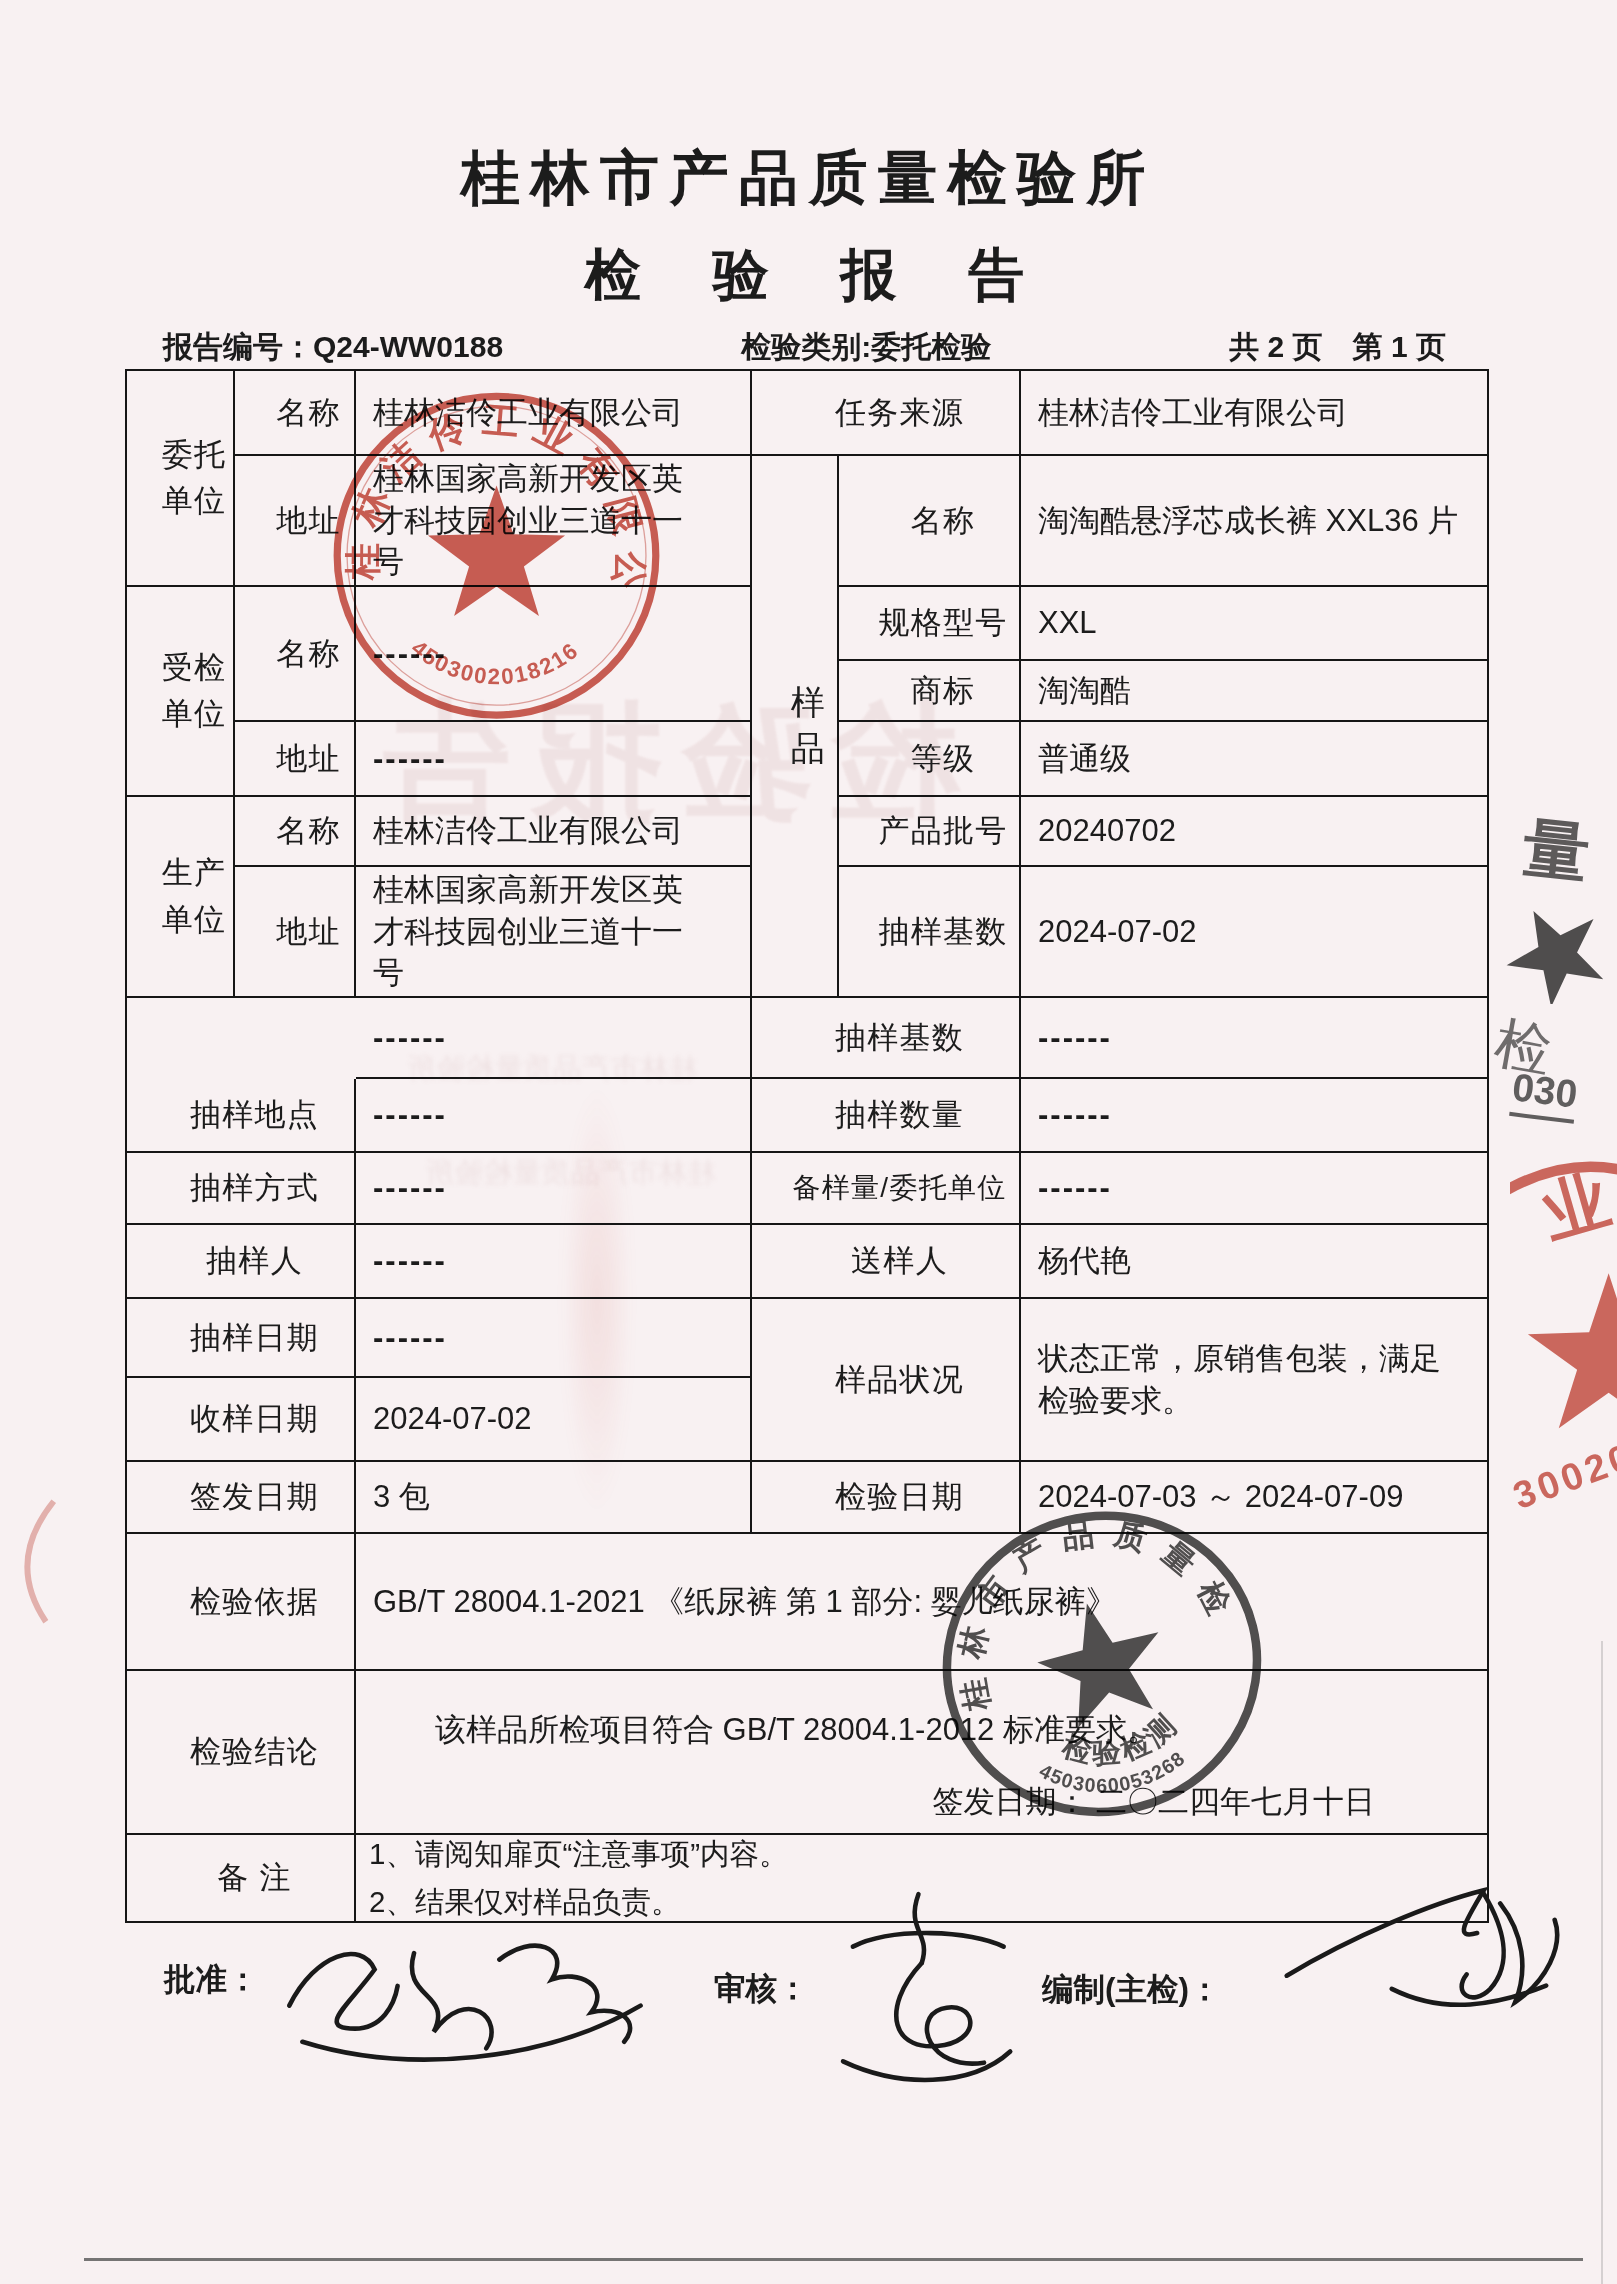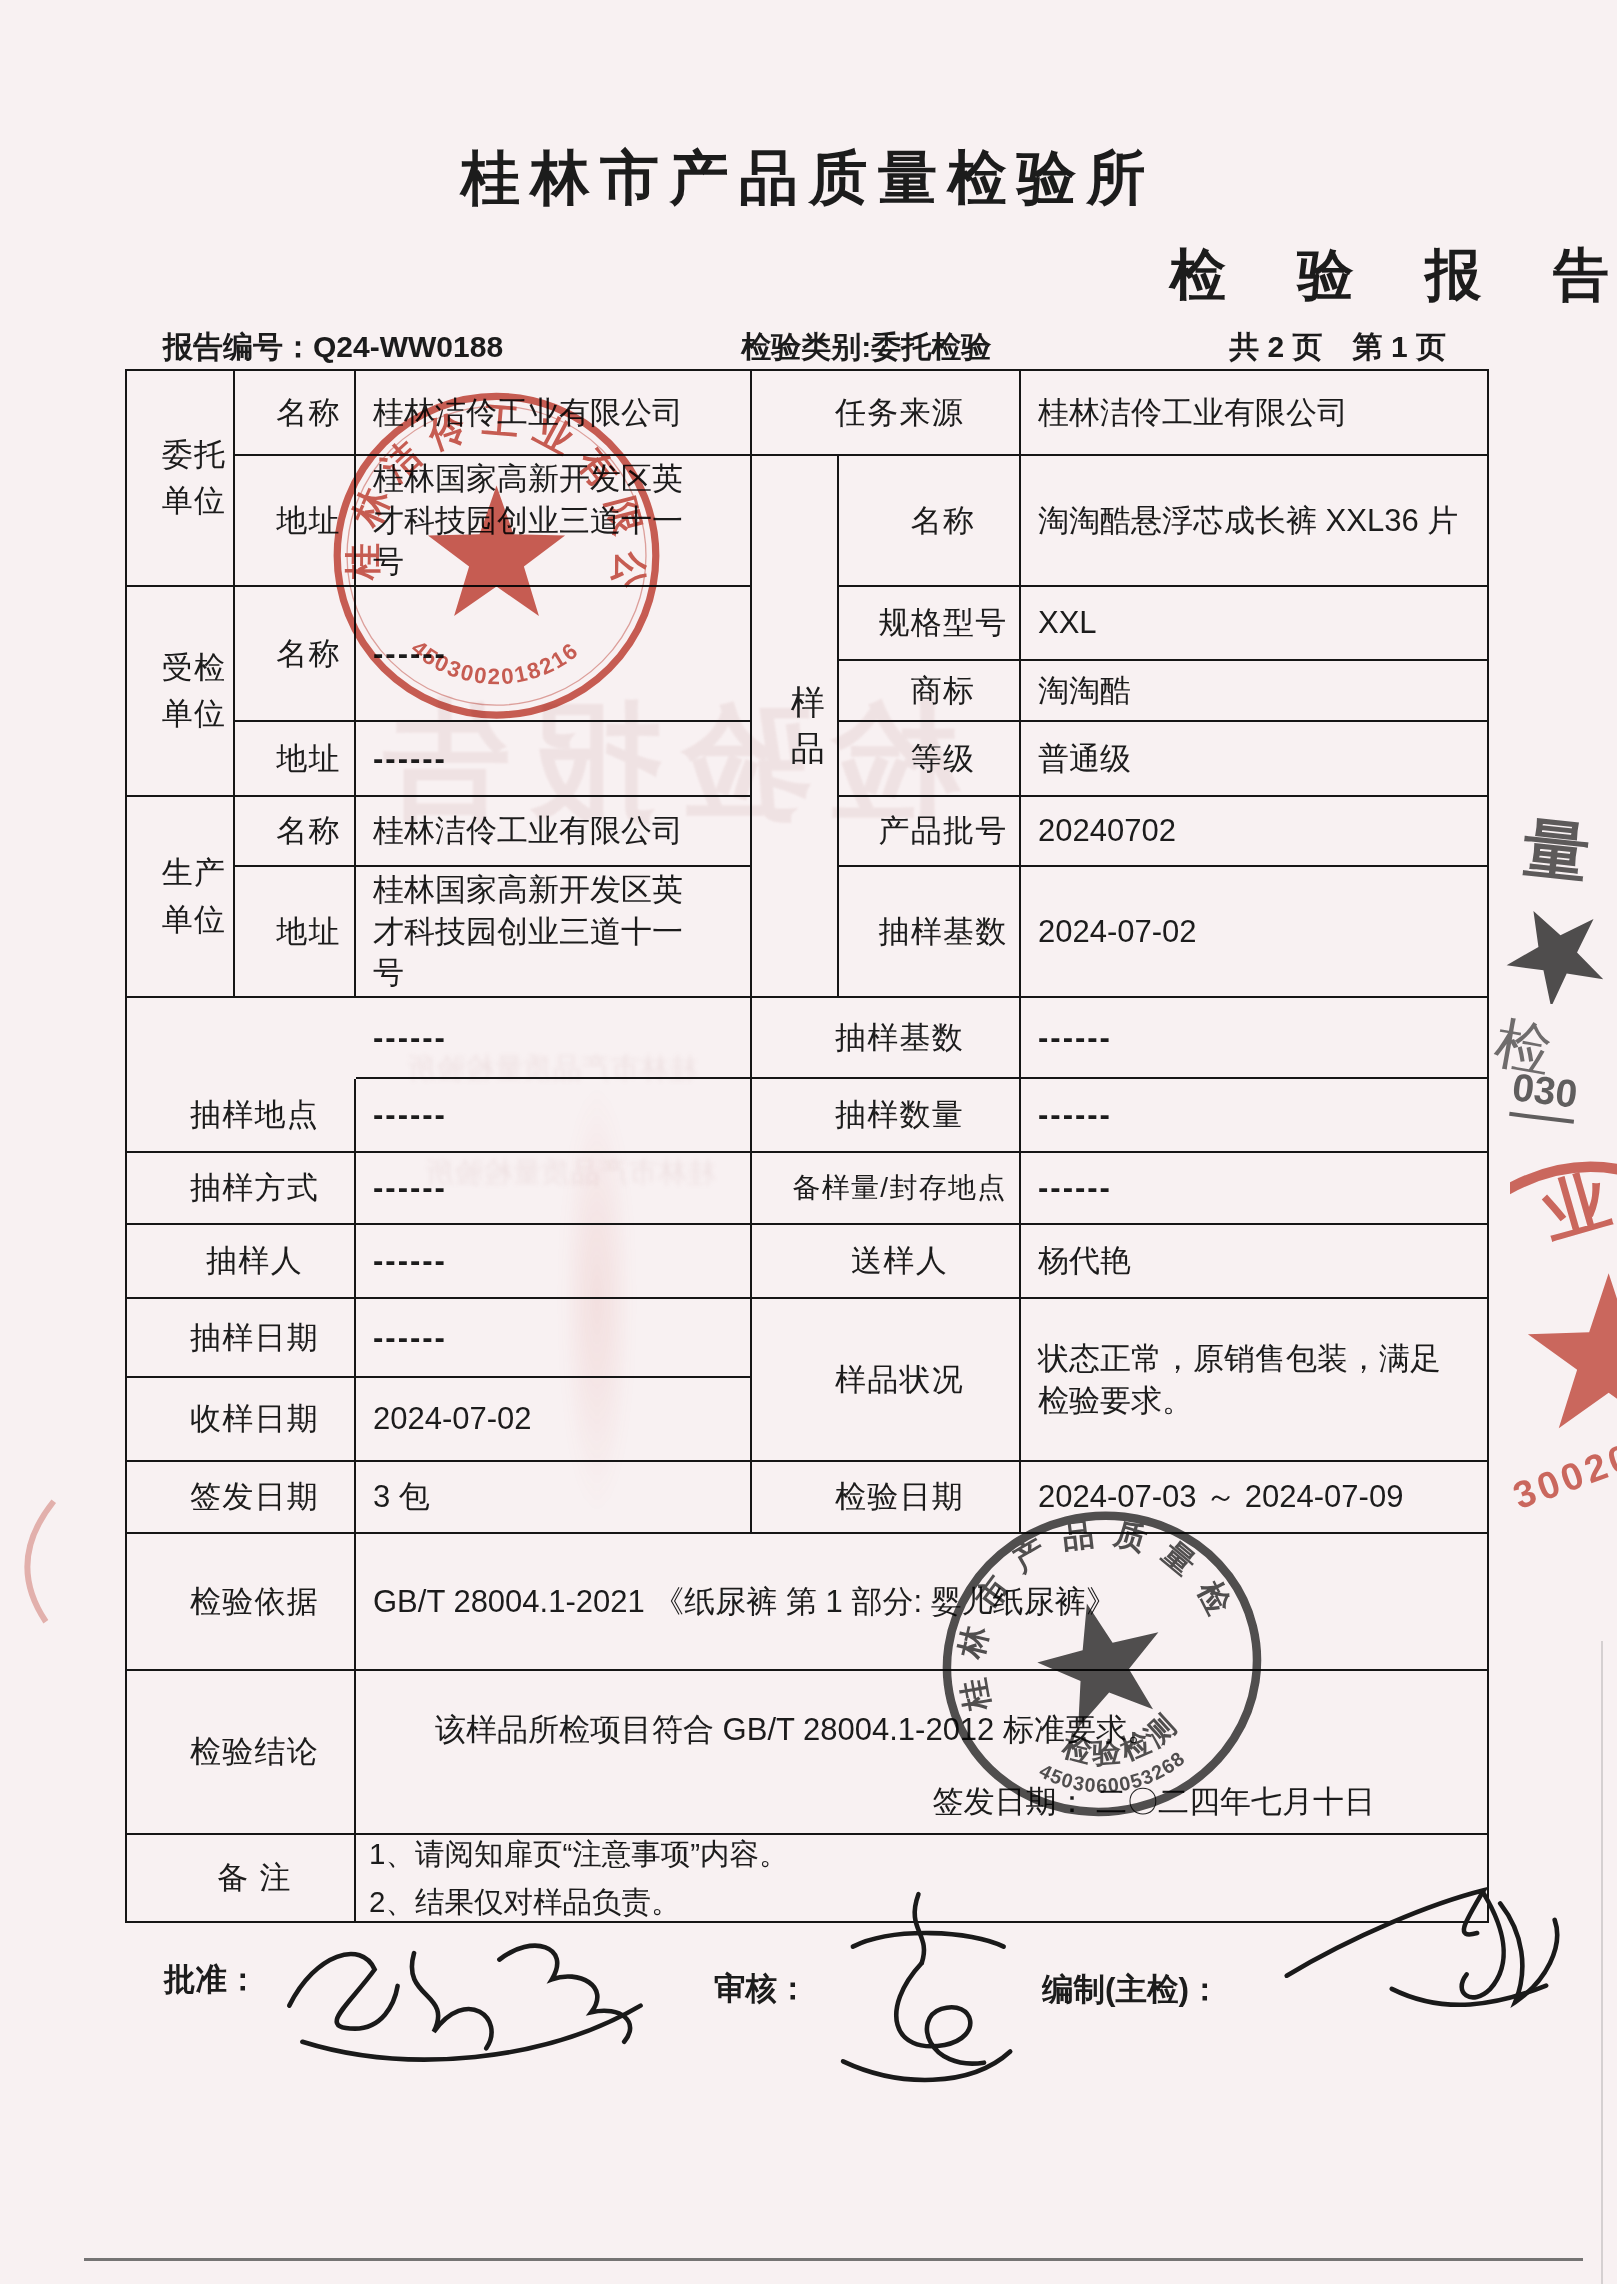--- a/index.html
+++ b/index.html
@@ -5,21 +5,21 @@
   html,body{margin:0;padding:0;}
   body{
     position:relative;width:1617px;height:2284px;overflow:hidden;
     background:#f8f1f2;color:#1c1c1c;
     font-family:"Liberation Sans",sans-serif;
   }
   .abs{position:absolute;}
   
   .title-org{top:139px;left:0;width:100%;text-align:center;font-size:59px;font-weight:700;
     letter-spacing:10.5px;font-family:"DejaVu Serif",serif;}
-  .title-doc{top:238px;left:0;width:100%;text-align:right;font-size:56px;font-weight:700;
+  .title-doc{top:238px;left:0;width:100%;text-align:center;font-size:56px;font-weight:700;
     letter-spacing:7.9px;font-family:Liberation Sans, sans-serif;}
   
   .meta-row{top:327px;left:125px;width:1362px;display:flex;justify-content:space-between;
     font-size:30px;font-weight:600;}
   .meta-left{margin-left:38px;}
   .meta-right{margin-right:41px;}
   
   .report-table{
     left:125px;top:369px;
     display:grid;
@@ -130,21 +130,21 @@
   <div class="cell lab" style="grid-area:8/4/9/6">抽样基数</div>
   <div class="cell val dash nr" style="grid-area:8/6/9/7">------</div>
 
   <div class="cell lab" style="grid-area:9/1/10/3">抽样地点</div>
   <div class="cell val dash" style="grid-area:9/3/10/4">------</div>
   <div class="cell lab" style="grid-area:9/4/10/6">抽样数量</div>
   <div class="cell val dash nr" style="grid-area:9/6/10/7">------</div>
 
   <div class="cell lab" style="grid-area:10/1/11/3">抽样方式</div>
   <div class="cell val dash" style="grid-area:10/3/11/4">------</div>
-  <div class="cell lab sm" style="grid-area:10/4/11/6">备样量/封存地点</div>
+  <div class="cell lab sm" style="grid-area:10/4/11/6">备样量/委托单位</div>
   <div class="cell val dash nr" style="grid-area:10/6/11/7">------</div>
 
   <div class="cell lab" style="grid-area:11/1/12/3">抽样人</div>
   <div class="cell val dash" style="grid-area:11/3/12/4">------</div>
   <div class="cell lab" style="grid-area:11/4/12/6">送样人</div>
   <div class="cell val nr" style="grid-area:11/6/12/7">杨代艳</div>
 
   <div class="cell lab" style="grid-area:12/1/13/3">抽样日期</div>
   <div class="cell val dash" style="grid-area:12/3/13/4">------</div>
   <div class="cell lab" style="grid-area:12/4/14/6">样品状况</div>

